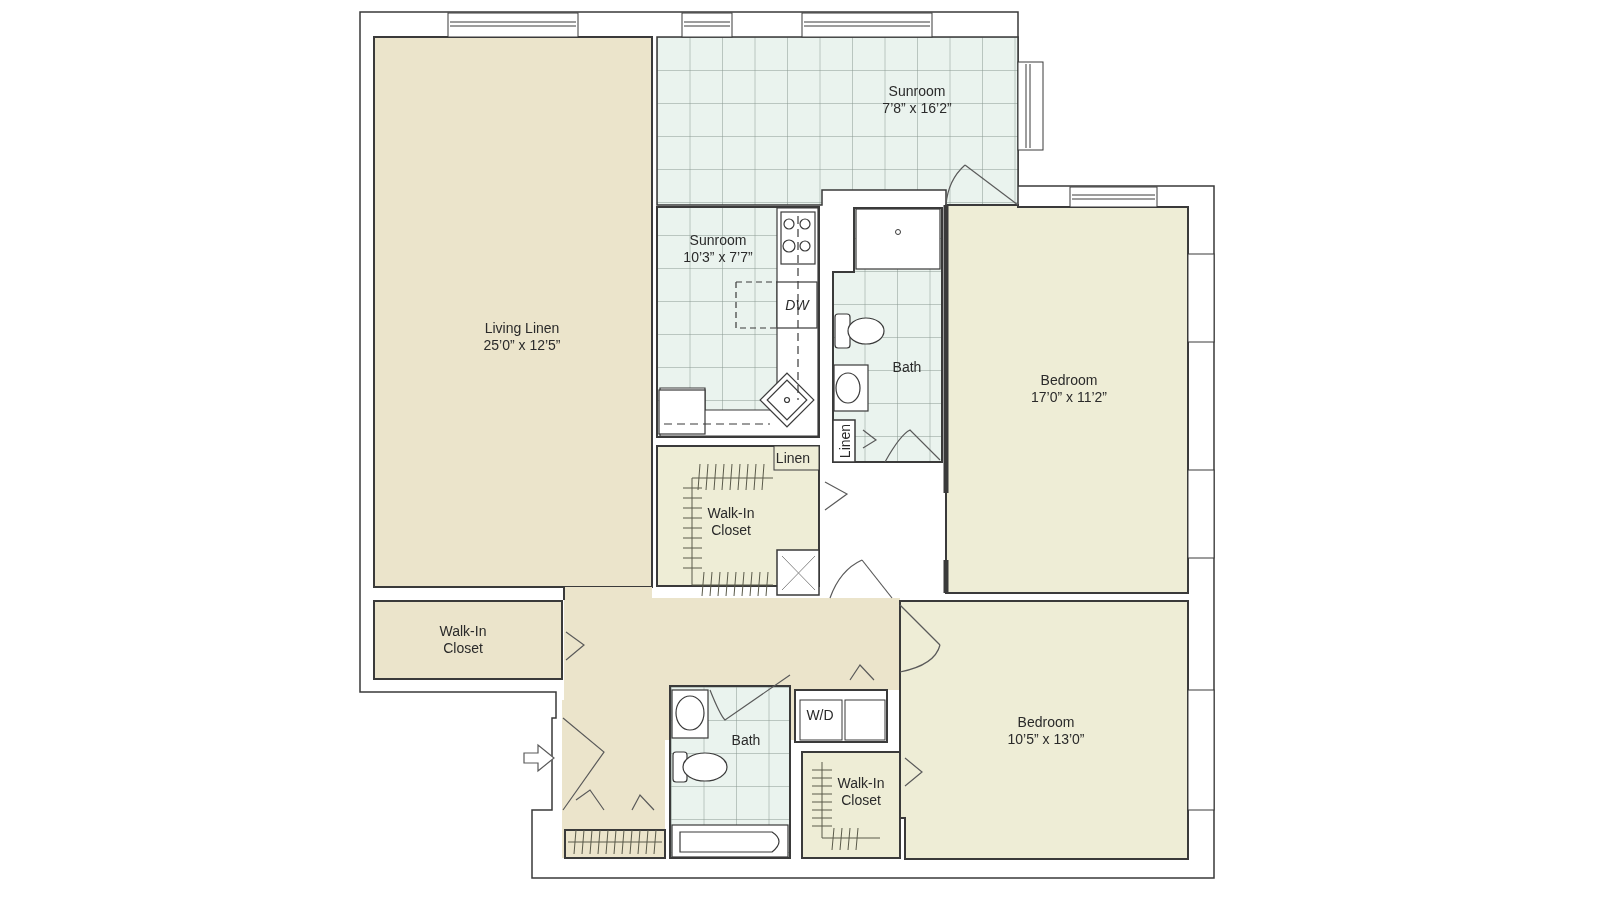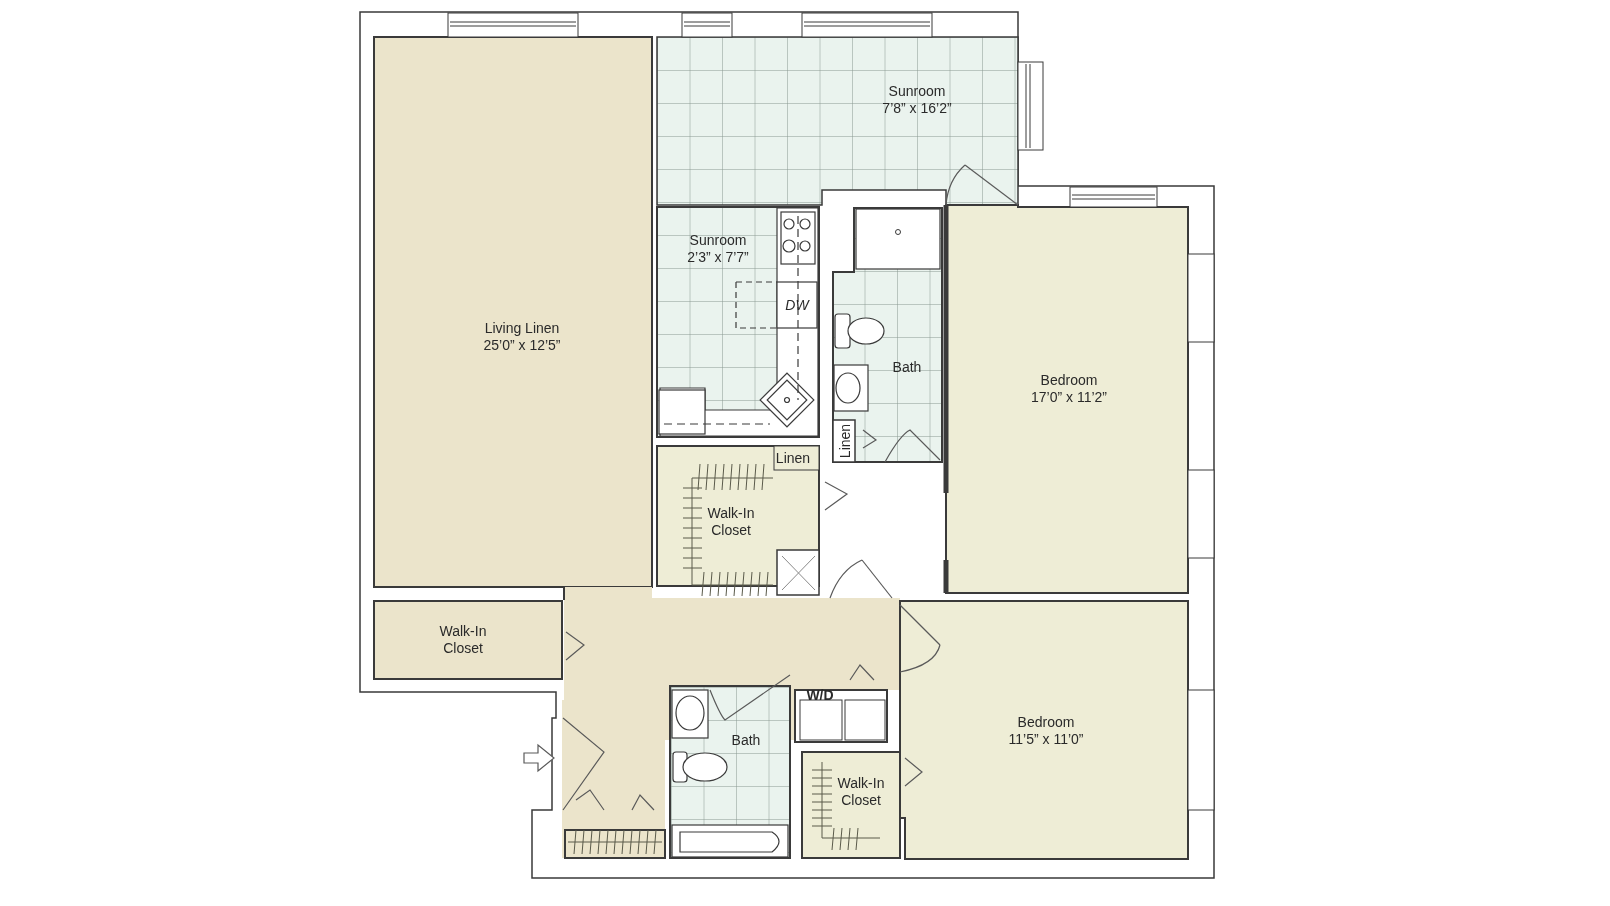--- a/index.html
+++ b/index.html
@@ -151,21 +151,21 @@
 
   <path d="M524 753 H538 V745 L554 758 L538 771 V763 H524 Z" fill="#ffffff" stroke="#5a5a5a" stroke-width="1.2"></path>
 </svg>
 
 <div class="lbl" style="left:917px; top:83px;">
   <span>Sunroom</span>
   <span>7’8” x 16’2”</span>
 </div>
 <div class="lbl" style="left:718px; top:232px;">
   <span>Sunroom</span>
-  <span>2’3” x 7’7”</span>
+  <span>10’3” x 7’7”</span>
 </div>
 <div class="lbl" style="left:522px; top:320px;">
   <span>Living Linen</span>
   <span>25’0” x 12’5”</span>
 </div>
 <div class="lbl" style="left:1069px; top:372px;">
   <span>Bedroom</span>
   <span>17’0” x 11’2”</span>
 </div>
 <div class="lbl" style="left:907px; top:359px;">
@@ -177,23 +177,23 @@
 </div>
 <div class="lbl" style="left:463px; top:623px;">
   <span>Walk-In</span>
   <span>Closet</span>
 </div>
 <div class="lbl" style="left:746px; top:732px;">
   <span>Bath</span>
 </div>
 <div class="lbl" style="left:1046px; top:714px;">
   <span>Bedroom</span>
-  <span>11’5” x 11’0”</span>
+  <span>10’5” x 13’0”</span>
 </div>
 <div class="lbl" style="left:861px; top:775px;">
   <span>Walk-In</span>
   <span>Closet</span>
 </div>
 
 <div class="lbl" style="left:797px; top:297px;font-style:italic;">DW</div>
-<div class="lbl" style="left:820px; top:687px;font-weight:bold;">W/D</div>
+<div class="lbl" style="left:820px; top:707px;">W/D</div>
 <div class="lbl" style="left:793px; top:450px;">Linen</div>
 <div class="lbl vert" style="left:845px; top:441px;">Linen</div>
 
 </body></html>

